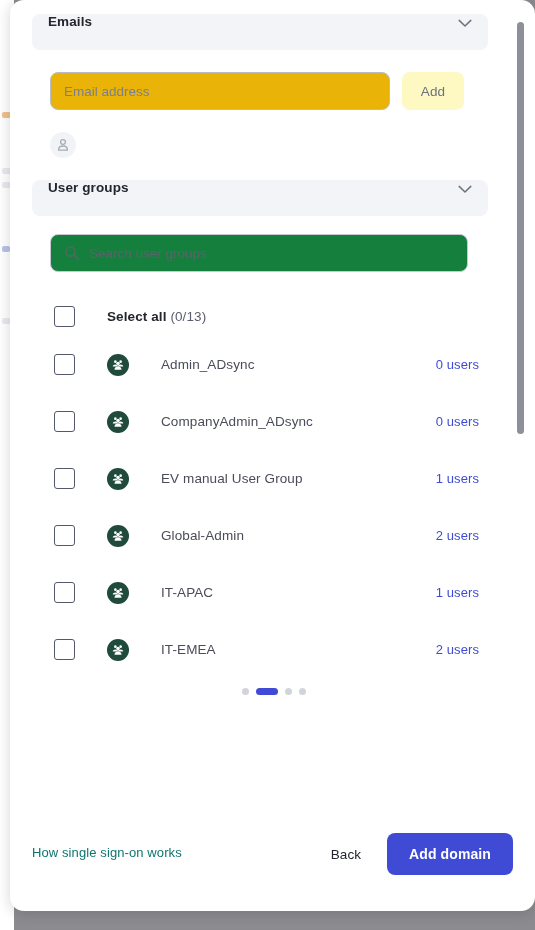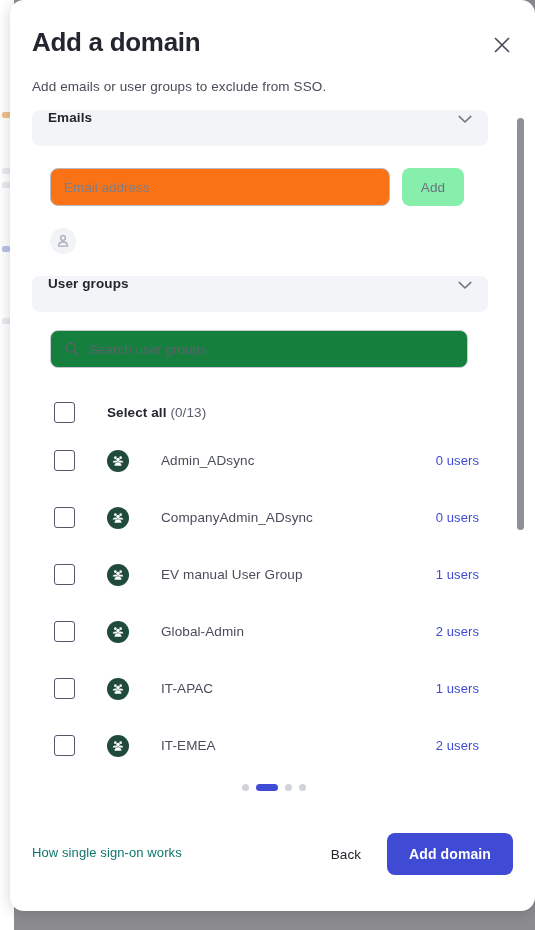--- a/index.html
+++ b/index.html
@@ -129,30 +129,30 @@
     flex: 0 0 340px;
     width: 340px;
     height: 38px;
     box-sizing: border-box;
     border: 1px solid #b9bcc6;
     border-radius: 8px;
     padding: 0 13px;
     font-family: "Liberation Sans", sans-serif;
     font-size: 13.5px;
     color: #23262f;
-    background: #f97316;
+    background: #eab308;
     outline: none;
   }
   .email-input::placeholder { color: #7b7f8c; }
   .add-btn {
     width: 62px;
     height: 38px;
     border: none;
     border-radius: 8px;
-    background: #86efac;
+    background: #fef9c3;
     color: #6d7180;
     font-family: "Liberation Sans", sans-serif;
     font-size: 13.5px;
     letter-spacing: 0.1px;
     cursor: pointer;
   }
   .empty-hint {
     display: flex;
     align-items: center;
     gap: 12px;
@@ -327,31 +327,20 @@
 <div class="page-behind">
   <div class="ghost o" style="top:112px; width:9px;"></div>
   <div class="ghost" style="top:168px; width:10px;"></div>
   <div class="ghost" style="top:182px; width:10px;"></div>
   <div class="ghost b" style="top:246px; width:8px;"></div>
   <div class="ghost" style="top:318px; width:9px;"></div>
 </div>
 
 <div class="modal">
 
-  <div class="modal-header">
-    <h1 class="modal-title">Add a domain</h1>
-
-    <div class="close-btn">
-      <svg width="26" height="26" viewBox="0 0 26 26" aria-hidden="true">
-        <path d="M6.5 6.5 L19.5 19.5 M19.5 6.5 L6.5 19.5" stroke="#4a4d59" stroke-width="1.7" fill="none" stroke-linecap="round"></path>
-      </svg>
-    </div>
-
-    <p class="modal-subtitle">Add emails or user groups to exclude from SSO.</p>
-  </div>
 
   <div class="modal-body">
 
     <div class="scrollbar">
       <div class="scroll-thumb"></div>
     </div>
 
     <div class="section-bar">
       <span class="label">Emails</span>
       <span class="chev">

